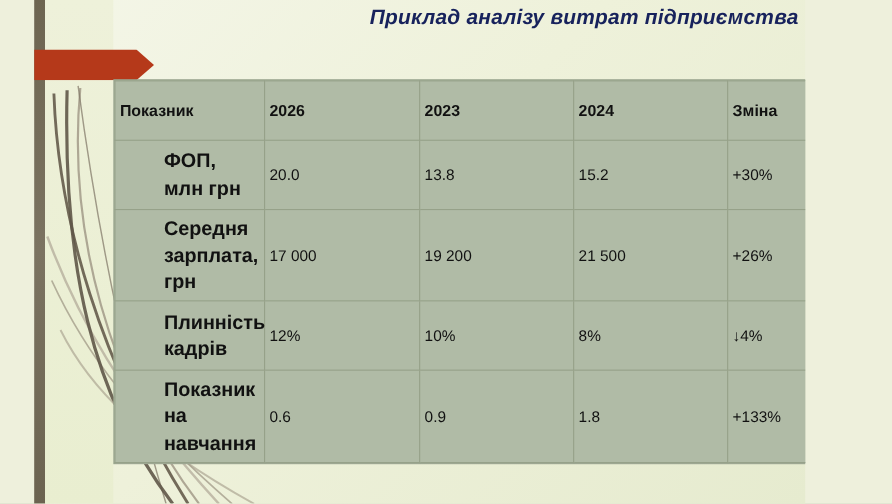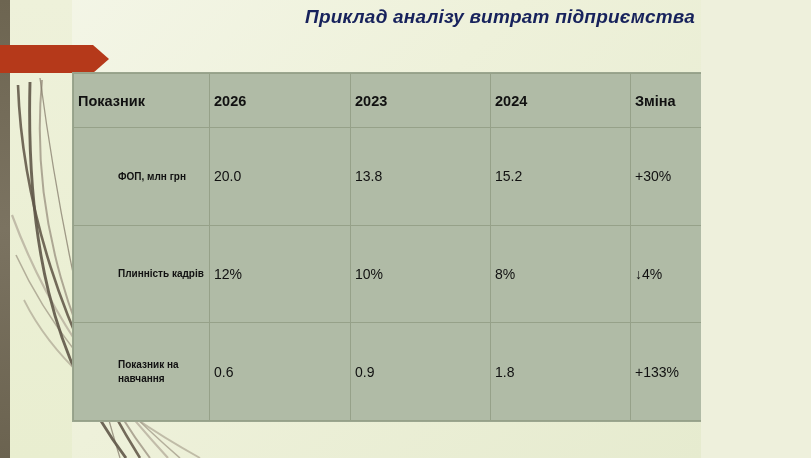--- a/index.html
+++ b/index.html
@@ -13,20 +13,21 @@
     font-family: "Liberation Sans", sans-serif;
     background: #eef0dc;
   }
 
   .slide {
     position: relative;
     width: 701px;
     height: 458px;
     overflow: hidden;
     background: linear-gradient(135deg, #f4f6e8 0%, #eef1da 45%, #e6ebcf 100%);
+    margin-left: 31px;
   }
 
   
   .left-dark-bar {
     position: absolute;
     left: 0;
     top: 0;
     width: 10px;
     height: 458px;
     background: linear-gradient(180deg, #6d6551 0%, #7b7361 50%, #6b6350 100%);
@@ -100,21 +101,21 @@
     font-weight: bold;
     height: 49px;
   }
   table.cost-table td {
     font-size: 14px;
     font-weight: normal;
     height: 53px;
   }
   table.cost-table td.rowlabel {
     font-weight: bold;
-    font-size: 10px;
+    font-size: 18px;
     line-height: 1.35;
     padding-left: 44px;
   }
   col.c0 { width: 136px; }
   col.c1 { width: 141px; }
   col.c2 { width: 140px; }
   col.c3 { width: 140px; }
   col.c4 { width: 140px; }
 </style>
 </head>
@@ -161,20 +162,27 @@
       </thead>
       <tbody>
         <tr>
           <td class="rowlabel">ФОП, млн грн</td>
           <td>20.0</td>
           <td>13.8</td>
           <td>15.2</td>
           <td>+30%</td>
         </tr>
         <tr>
+          <td class="rowlabel">Середня зарплата, грн</td>
+          <td>17 000</td>
+          <td>19 200</td>
+          <td>21 500</td>
+          <td>+26%</td>
+        </tr>
+        <tr>
           <td class="rowlabel">Плинність кадрів</td>
           <td>12%</td>
           <td>10%</td>
           <td>8%</td>
           <td>↓4%</td>
         </tr>
         <tr>
           <td class="rowlabel">Показник на навчання</td>
           <td>0.6</td>
           <td>0.9</td>

